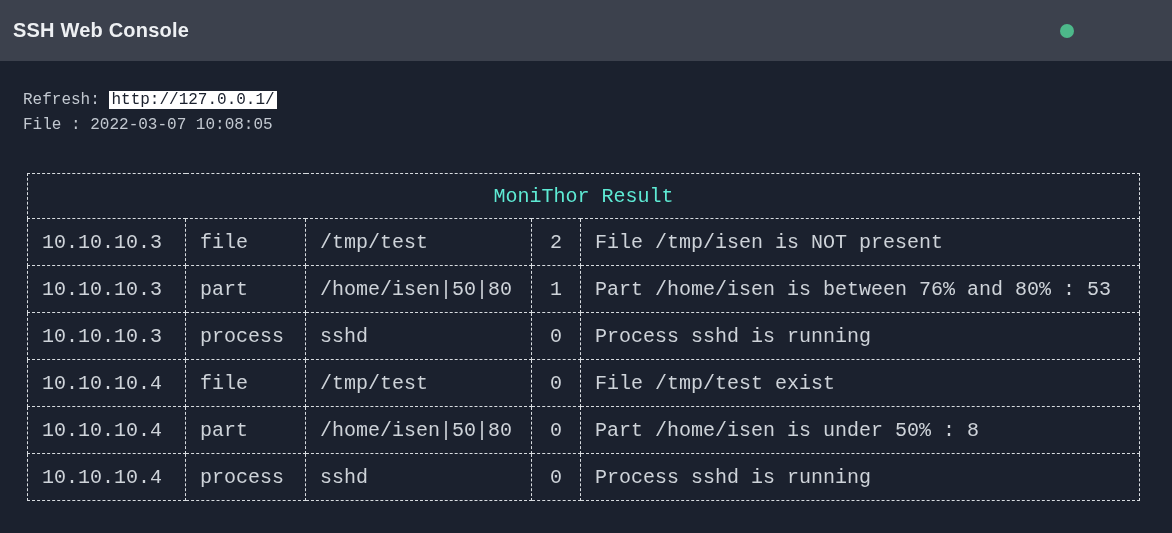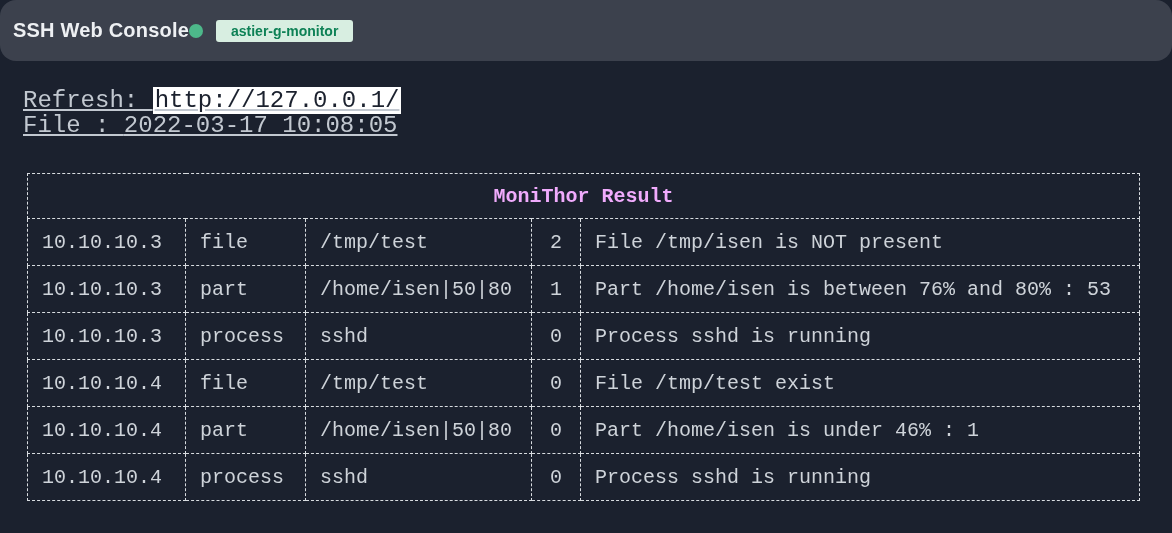--- a/index.html
+++ b/index.html
@@ -8,23 +8,22 @@
     width: 1172px; height: 533px;
     background: var(--page_bg, #1b212e);
     font-family: "Liberation Mono", "DejaVu Sans Mono", monospace;
     overflow: hidden;
   }
 
   
   .topbar {
     height: 61px;
     background: var(--header_bg, #3c414d);
-    display: flex; align-items: center; 
+    display: flex; align-items: center; justify-content: space-between;
     padding: 0 85px 0 13px;
-    border-radius: 16px;
   }
   .app-title {
     font-family: "Liberation Sans", "DejaVu Sans", sans-serif;
     font-weight: 700; font-size: 20px; letter-spacing: 0.2px;
     color: #eef0f3;
   }
   .header-right { display: flex; align-items: center; }
   .status-dot {
     width: 14px; height: 14px; border-radius: 50%;
     background: var(--accent_green, #4db88a);
@@ -35,24 +34,23 @@
     color: var(--badge_text, #0d8155);
     font-family: "Liberation Sans", "DejaVu Sans", sans-serif;
     font-weight: 700; font-size: 14px;
     padding: 3px 15px; border-radius: 3px;
     cursor: pointer;
   }
 
   
   main { padding: 27px 0 0 23px; }
   .info-line {
-    font-size: 24px; line-height: 25px;
+    font-size: 16px; line-height: 25px;
     color: var(--text, #c2c8d0);
     white-space: pre;
-    text-decoration: underline;
   }
   .refresh-url {
     background: var(--link_bg, #ffffff);
     color: var(--link_text, #1b212e);
     text-decoration: none;
     padding: 0 2px;
   }
 
   
   table.monitor {
@@ -62,46 +60,45 @@
     margin: 35px 0 0 4px;
     font-size: 20px;
     color: var(--table_text, #ced3d9);
   }
   .monitor th, .monitor td {
     border: 1px dashed var(--border, #d8dce0);
     overflow: hidden;
   }
   .monitor th {
     height: 45px;
-    font-weight: 700;
-    color: #f0abfc;
+    font-weight: 400;
+    color: #5eead4;
     text-align: center;
   }
   .monitor td {
     height: 47px;
     padding: 0 14px;
     text-align: left;
     white-space: pre;
   }
   .monitor td.c-status { text-align: center; padding: 0; }
 </style>
 </head>
 <body>
 
 <header class="topbar">
   <div class="app-title">SSH Web Console</div>
   <div class="header-right">
     <span class="status-dot"></span>
-    <span class="host-badge">astier-g-monitor</span>
   </div>
 </header>
 
 <main>
   <div class="info-line"><span>Refresh: </span><a href="#" class="refresh-url">http://127.0.0.1/</a></div>
-  <div class="info-line"><span>File : </span><span>2022-03-17 10:08:05</span></div>
+  <div class="info-line"><span>File : </span><span>2022-03-07 10:08:05</span></div>
 
   <table class="monitor">
     <colgroup>
       <col style="width:158px">
         <col style="width:120px">
         <col style="width:226px">
         <col style="width:49px">
         <col style="width:559px">
     </colgroup>
     <thead>
@@ -136,21 +133,21 @@
         <td class="c-type">file</td>
         <td class="c-target">/tmp/test</td>
         <td class="c-status">0</td>
         <td class="c-message">File /tmp/test exist</td>
       </tr>
       <tr>
         <td class="c-ip">10.10.10.4</td>
         <td class="c-type">part</td>
         <td class="c-target">/home/isen|50|80</td>
         <td class="c-status">0</td>
-        <td class="c-message">Part /home/isen is under 46% : 1</td>
+        <td class="c-message">Part /home/isen is under 50% : 8</td>
       </tr>
       <tr>
         <td class="c-ip">10.10.10.4</td>
         <td class="c-type">process</td>
         <td class="c-target">sshd</td>
         <td class="c-status">0</td>
         <td class="c-message">Process sshd is running</td>
       </tr>
     </tbody>
   </table>

